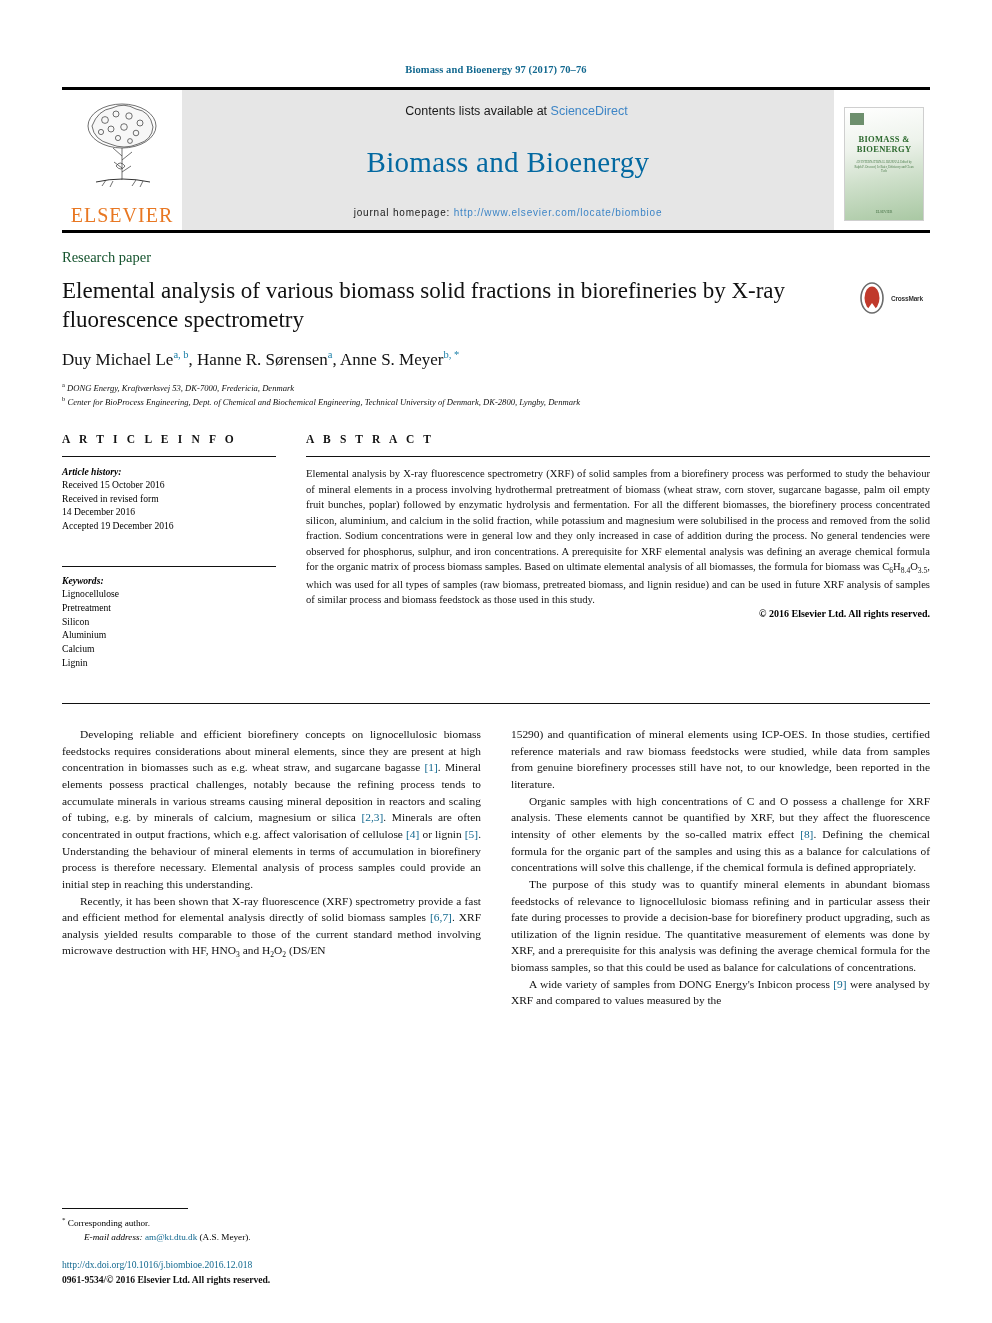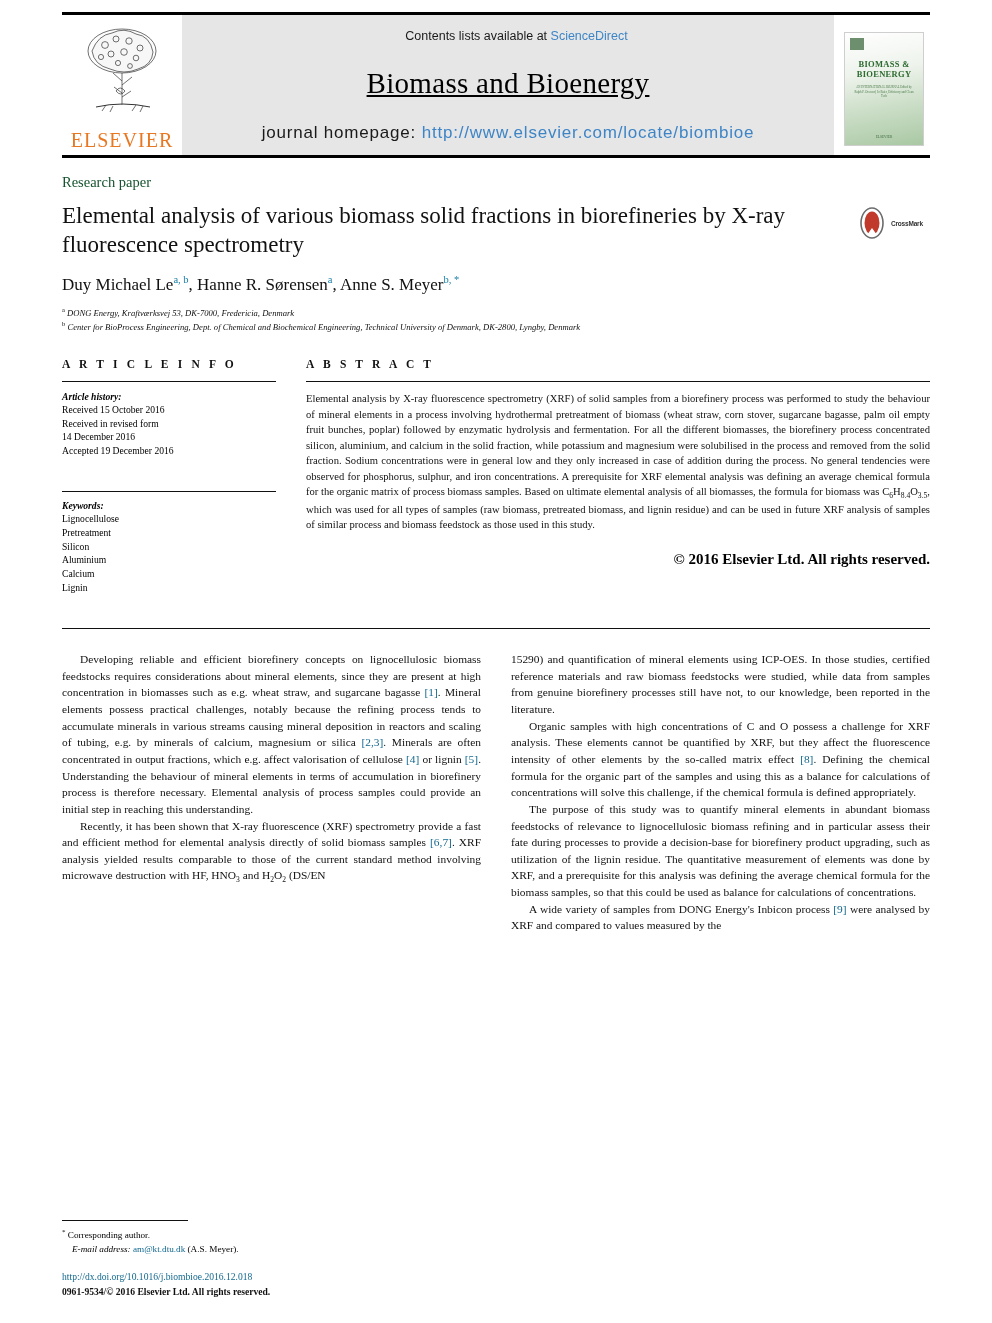--- a/index.html
+++ b/index.html
@@ -80,27 +80,26 @@
     font-size: 12.5px;
     color: #1a1a1a;
     margin-left: 17px;
   }
   .contents-line .sd {
     color: #3d85c6;
   }
   .journal-name {
     font-family: "Liberation Serif", serif;
     font-size: 29px;
-    color: #000000;
+    color: #0369a1;
     letter-spacing: 0.3px;
-    text-decoration: underline;
   }
   .homepage-line {
     font-family: "Liberation Sans", sans-serif;
-    font-size: 17px;
+    font-size: 10px;
     letter-spacing: 0.8px;
     color: #1a1a1a;
   }
   .homepage-line .url { color: #3d85c6; letter-spacing: 0.8px; }
   .cover-thumb {
     flex: 0 0 96px;
     width: 96px;
     padding: 16px 6px 8px 10px;
     box-sizing: border-box;
     display: flex;
@@ -241,23 +240,23 @@
     font-size: 9.6px;
     line-height: 1.42;
   }
   .abstract-body {
     font-size: 10.6px;
     line-height: 1.47;
     text-align: justify;
     color: #111;
   }
   .abstract-copy {
-    margin-top: 18px;
+    margin-top: 0;
     text-align: right;
-    font-size: 15px;
+    font-size: 10px;
     font-weight: bold;
   }
   sub { font-size: 7.6px; vertical-align: sub; }
 
   
   .mid-rule {
     border-top: 1.4px solid #111;
     margin-top: 34px;
   }
 
@@ -299,34 +298,35 @@
   .fn-rule {
     border-top: 0.9px solid #111;
     width: 126px;
     margin-bottom: 6px;
   }
   .fn-line {
     font-size: 9.2px;
     line-height: 1.45;
   }
   .fn-line .star { vertical-align: super; font-size: 7px; }
-  .fn-italic { font-style: italic; }
+  .fn-italic { font-style: italic; margin-left: 12px; }
   .doi-block {
     margin-top: 14px;
     font-size: 9.6px;
     line-height: 1.5;
   }
   .doi-link { color: #12688f; }
   .issn-line { font-weight: bold; color: #111; }
 </style>
 </head>
 <body>
 
 <div class="page">
 
+  <div class="running-head">Biomass and Bioenergy 97 (2017) 70–76</div>
 
   <div class="masthead">
 
     <div class="elsevier-logo">
       <svg class="tree-svg" width="100" height="100" viewBox="0 0 100 100">
         <g stroke="#333" stroke-width="0.7" fill="none">
           <ellipse cx="50" cy="30" rx="34" ry="22" fill="#fdfdfd"></ellipse>
           <path d="M20 30 Q26 14 40 12 Q52 6 64 13 Q78 15 81 31 Q80 44 66 48 Q52 54 38 48 Q22 44 20 30Z" fill="#f7f7f7"></path>
           <path d="M50 52 L50 84 M50 60 L41 52 M50 64 L60 56 M50 72 L42 66 M50 76 L59 70"></path>
           <path d="M24 86 Q50 80 78 86" stroke-width="1"></path>

